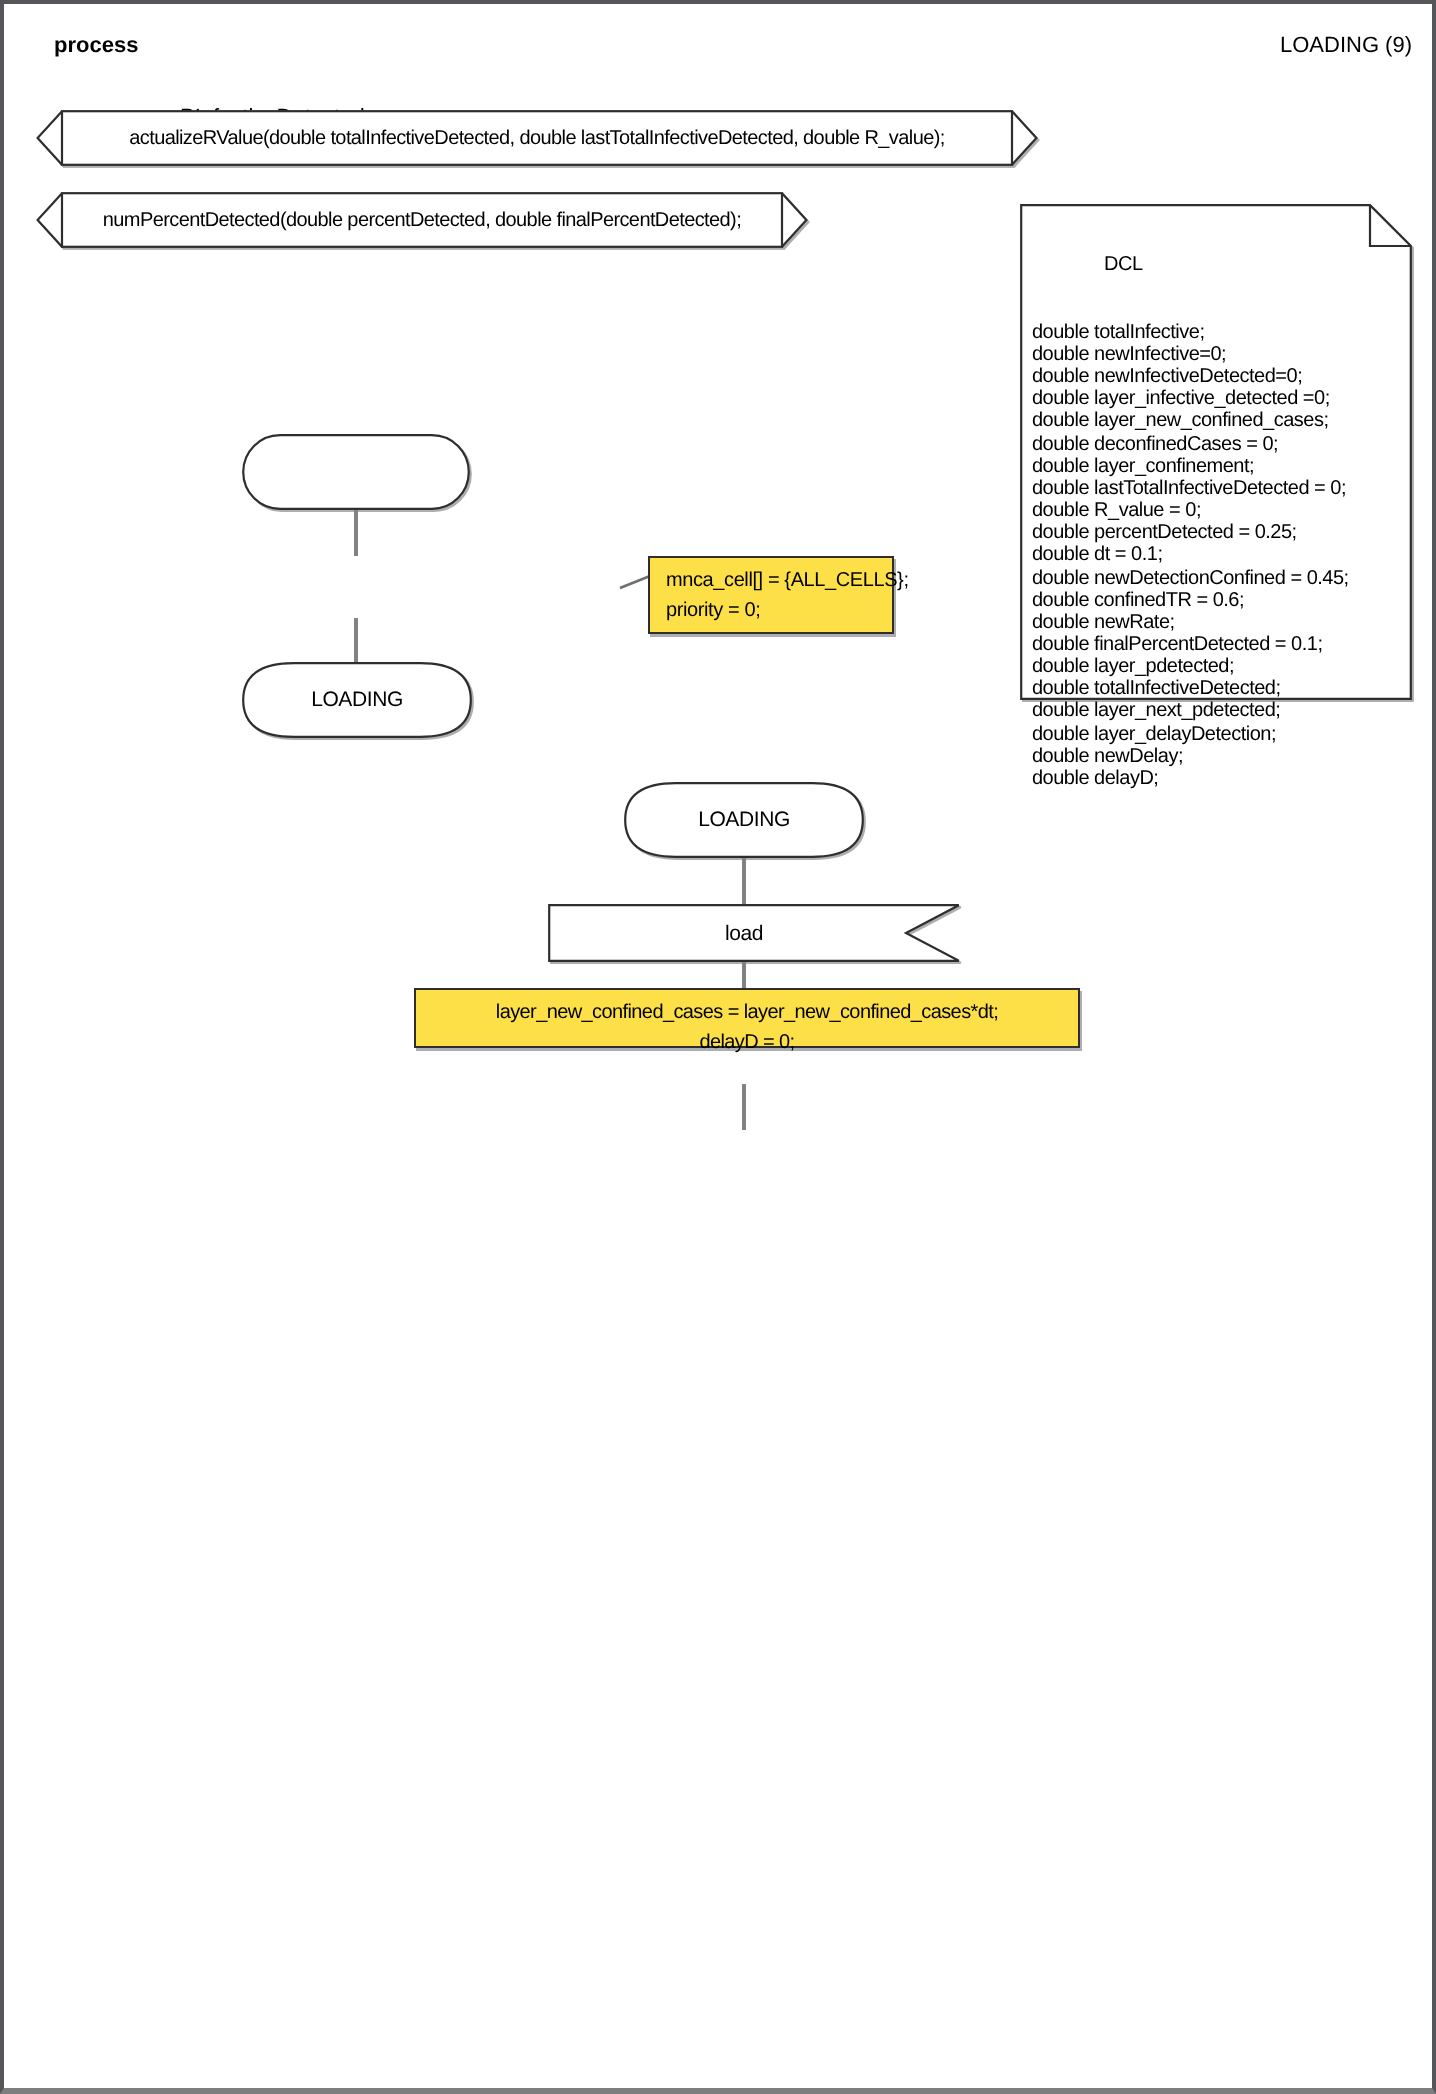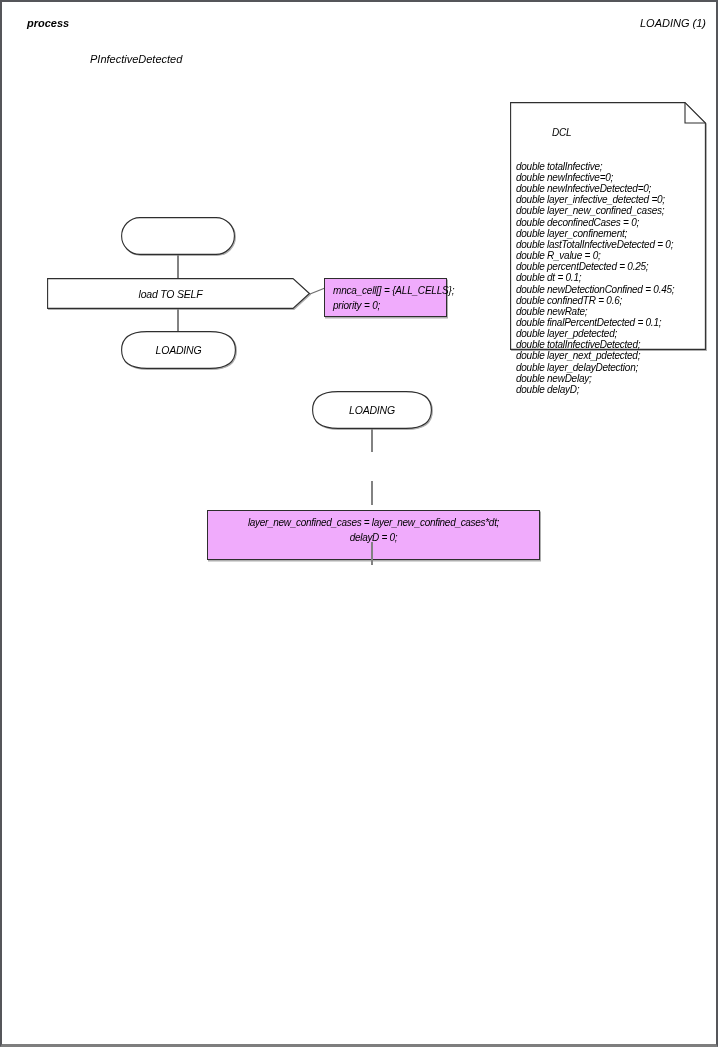--- a/index.html
+++ b/index.html
@@ -6,33 +6,32 @@
   #page{
     position:relative;
     width:718px;height:1047px;
     box-sizing:border-box;
     background:#ffffff;
     border:2px solid #55565a;
     border-bottom:3px solid #7e7e7e;
     font-family:"Liberation Sans","DejaVu Sans",sans-serif;
     color:#000;
     overflow:hidden;
-    font-style:italic;
   }
   .hdr{position:absolute;font-size:11px;white-space:nowrap;}
   .node{position:absolute;}
   .node svg{position:absolute;left:0;top:0;filter:drop-shadow(1px 1.5px 0 #aeaeae);}
   .shape-label{
     position:absolute;left:0;top:0;right:0;bottom:0;
     display:flex;align-items:center;justify-content:center;
     font-size:10.5px;white-space:nowrap;letter-spacing:-0.2px;
   }
   .vline{position:absolute;width:2px;background:#828282;}
   .rectbox{
-    position:absolute;box-sizing:border-box;background:#f0abfc;
+    position:absolute;box-sizing:border-box;background:#fde047;
     border:1px solid #2e2e2e;box-shadow:1px 1.5px 0 #aeaeae;
   }
   .comment-text{
     padding:5px 0 0 8px;font-size:10px;line-height:14.5px;
     white-space:pre;letter-spacing:-0.2px;
   }
   .task-text{
     padding-top:4px;text-align:center;font-size:10px;line-height:15px;
     white-space:pre;letter-spacing:-0.3px;
   }
@@ -43,23 +42,39 @@
   }
   .dcl-keyword{white-space:pre;padding-left:36px;}
 </style>
 </head>
 <body>
 
 <div id="page">
 
   <div class="hdr" style="left:25px;top:15px;font-weight:bold;">process</div>
   <div class="hdr" style="left:88px;top:15px;margin-top:36px;">PInfectiveDetected</div>
-  <div class="hdr" style="right:10px;top:15px;">LOADING (1)</div>
+  <div class="hdr" style="right:10px;top:15px;">LOADING (9)</div>
 
+  <div class="node" style="left:16px;top:53px;width:501px;height:28px;">
+    <svg width="501" height="28" viewBox="0 0 501 28">
+      <path d="M13,0.6 L0.8,14 L13,27.4" fill="#fff" stroke="#2e2e2e" stroke-width="1.1"></path>
+      <path d="M488,0.6 L500.2,14 L488,27.4" fill="#fff" stroke="#2e2e2e" stroke-width="1.1"></path>
+      <rect x="13" y="0.6" width="475" height="26.8" fill="#fff" stroke="#2e2e2e" stroke-width="1.1"></rect>
+    </svg>
+    <div class="shape-label proc-label">actualizeRValue(double totalInfectiveDetected, double lastTotalInfectiveDetected, double R_value);</div>
+  </div>
 
+  <div class="node" style="left:16px;top:94px;width:386px;height:28px;">
+    <svg width="386" height="28" viewBox="0 0 386 28">
+      <path d="M13,0.6 L0.8,14 L13,27.4" fill="#fff" stroke="#2e2e2e" stroke-width="1.1"></path>
+      <path d="M373,0.6 L385.2,14 L373,27.4" fill="#fff" stroke="#2e2e2e" stroke-width="1.1"></path>
+      <rect x="13" y="0.6" width="360" height="26.8" fill="#fff" stroke="#2e2e2e" stroke-width="1.1"></rect>
+    </svg>
+    <div class="shape-label proc-label">numPercentDetected(double percentDetected, double finalPercentDetected);</div>
+  </div>
 
   <div class="node" style="left:508px;top:100px;width:196px;height:248px;">
     <svg width="196" height="248" viewBox="0 0 196 248">
       <path d="M0.6,0.6 L175,0.6 L195.4,21 L195.4,247.4 L0.6,247.4 Z" fill="#fff" stroke="#2e2e2e" stroke-width="1.1"></path>
       <path d="M175,0.6 L175,21 L195.4,21" fill="none" stroke="#2e2e2e" stroke-width="1.1"></path>
     </svg>
     <div class="dcl-text">
       <div class="dcl-keyword">DCL</div>
       <div>double totalInfective;
 double newInfective=0;
@@ -86,26 +101,20 @@
   </div>
 
   <div class="node" style="left:119px;top:215px;width:114px;height:38px;">
     <svg width="114" height="38" viewBox="0 0 114 38">
       <path d="M19,0.6 L95,0.6 A18.4,18.4 0 0 1 95,37.4 L19,37.4 A18.4,18.4 0 0 1 19,0.6 Z" fill="#fff" stroke="#2e2e2e" stroke-width="1.1"></path>
     </svg>
   </div>
 
   <div class="vline" style="left:175px;top:253px;height:23px;"></div>
 
-  <div class="node" style="left:45px;top:276px;width:263px;height:31px;">
-    <svg width="263" height="31" viewBox="0 0 263 31">
-      <path d="M0.6,0.6 L246,0.6 L262.4,15.5 L246,30.4 L0.6,30.4 Z" fill="#fff" stroke="#2e2e2e" stroke-width="1.1"></path>
-    </svg>
-    <div class="shape-label" style="right:16px;">load TO SELF</div>
-  </div>
 
   <svg class="node" style="left:305px;top:282px;" width="20" height="12" viewBox="0 0 20 12">
     <path d="M3,10 L18,4" fill="none" stroke="#6f6f6f" stroke-width="1.3"></path>
   </svg>
 
   <div class="rectbox" style="left:322px;top:276px;width:123px;height:39px;">
     <div class="comment-text">mnca_cell[] = {ALL_CELLS};
 priority = 0;</div>
   </div>
 
@@ -120,24 +129,30 @@
 
   <div class="node" style="left:310px;top:389px;width:120px;height:38px;">
     <svg width="120" height="38" viewBox="0 0 120 38">
       <path d="M26,0.6 L94,0.6 Q119.4,0.6 119.4,19 Q119.4,37.4 94,37.4 L26,37.4 Q0.6,37.4 0.6,19 Q0.6,0.6 26,0.6 Z" fill="#fff" stroke="#2e2e2e" stroke-width="1.1"></path>
     </svg>
     <div class="shape-label">LOADING</div>
   </div>
 
   <div class="vline" style="left:369px;top:427px;height:23px;"></div>
 
+  <div class="node" style="left:272px;top:450px;width:206px;height:29px;">
+    <svg width="206" height="29" viewBox="0 0 206 29">
+      <path d="M0.6,0.6 L205.4,0.6 L179,14.5 L205.4,28.4 L0.6,28.4 Z" fill="#fff" stroke="#2e2e2e" stroke-width="1.1"></path>
+    </svg>
+    <div class="shape-label" style="padding-right:10px;">load</div>
+  </div>
 
   <div class="vline" style="left:369px;top:479px;height:24px;"></div>
 
-  <div class="rectbox" style="left:205px;top:508px;width:333px;height:50px;">
+  <div class="rectbox" style="left:205px;top:492px;width:333px;height:30px;">
     <div class="task-text">layer_new_confined_cases = layer_new_confined_cases*dt;
 delayD = 0;</div>
   </div>
 
   <div class="vline" style="left:369px;top:540px;height:23px;"></div>
 
 
 </div>
 
 </body></html>

